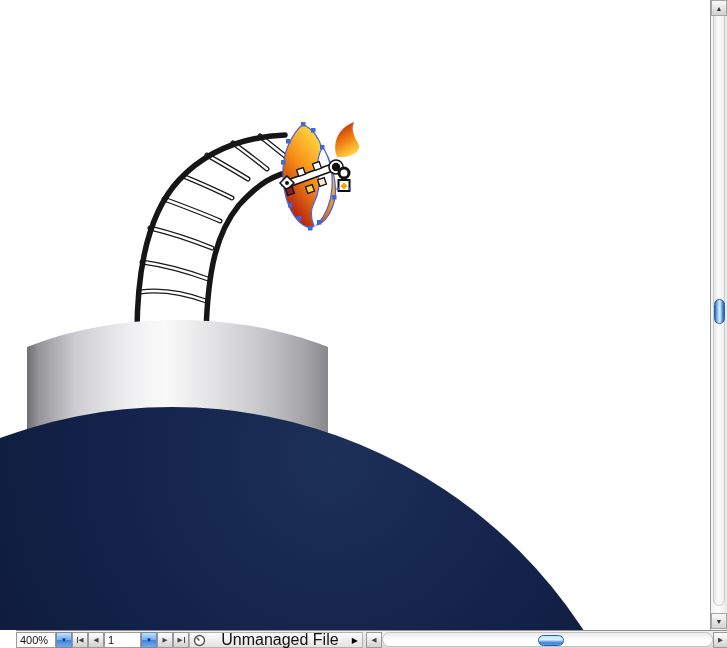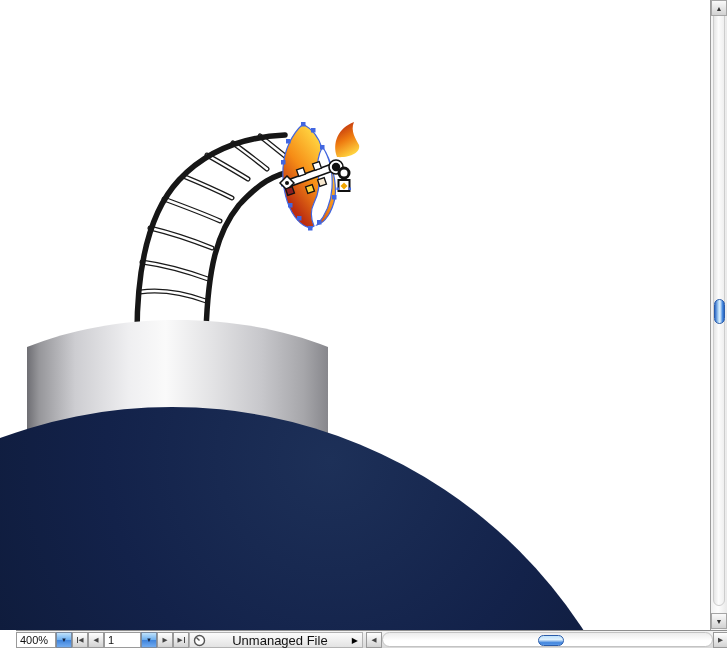--- a/index.html
+++ b/index.html
@@ -29,21 +29,21 @@
   .sb-field{border:1px solid #9a9a9a;background:#fff;font-family:"Liberation Sans",sans-serif;
             font-size:11px;padding:0 0 0 3px;color:#111;}
   .aqua-btn{background:linear-gradient(var(--aqua-hi),#6fb0f0 48%,var(--aqua-lo) 52%,#71abef);
             border:1px solid #7a8aa0;display:flex;align-items:center;justify-content:center;
             font-size:6px;color:#102040;line-height:1;}
   .nav-btn{background:linear-gradient(#ffffff,#d2d2d2);border:1px solid #9a9a9a;
            display:flex;align-items:center;justify-content:center;font-size:6.5px;color:#444;line-height:1;gap:1px;}
   .nav-bar{width:1px;height:6px;background:#444;}
   .well{background:linear-gradient(#fcfcfc,#e3e3e3);border:1px solid #b2b2b2;
         display:flex;align-items:center;}
-  .well-label{flex:1;text-align:center;font-size:13px;color:#111;}
+  .well-label{flex:1;text-align:center;font-size:16px;color:#111;}
   .popup-arrow{font-size:8px;color:#000;margin-right:4px;}
   .htrack{border:1px solid #c3c3c3;border-radius:8px;background:linear-gradient(#ececec,#ffffff 60%);}
   #h-thumb{position:absolute;top:2px;left:155px;width:26px;height:11px;border-radius:6px;
            border:1px solid #2a5caa;box-sizing:border-box;
            background:linear-gradient(var(--aqua-hi),#dff1fd 40%,var(--aqua-lo) 75%,#5c9ae8);}
   #grip{background-image:radial-gradient(circle at 1.5px 1.5px,#a0a0a0 1px,transparent 1.3px);
         background-size:4px 4px;background-color:transparent;}
   .clock-btn{display:flex;align-items:center;justify-content:center;background:transparent;}
 </style>
 </head>

